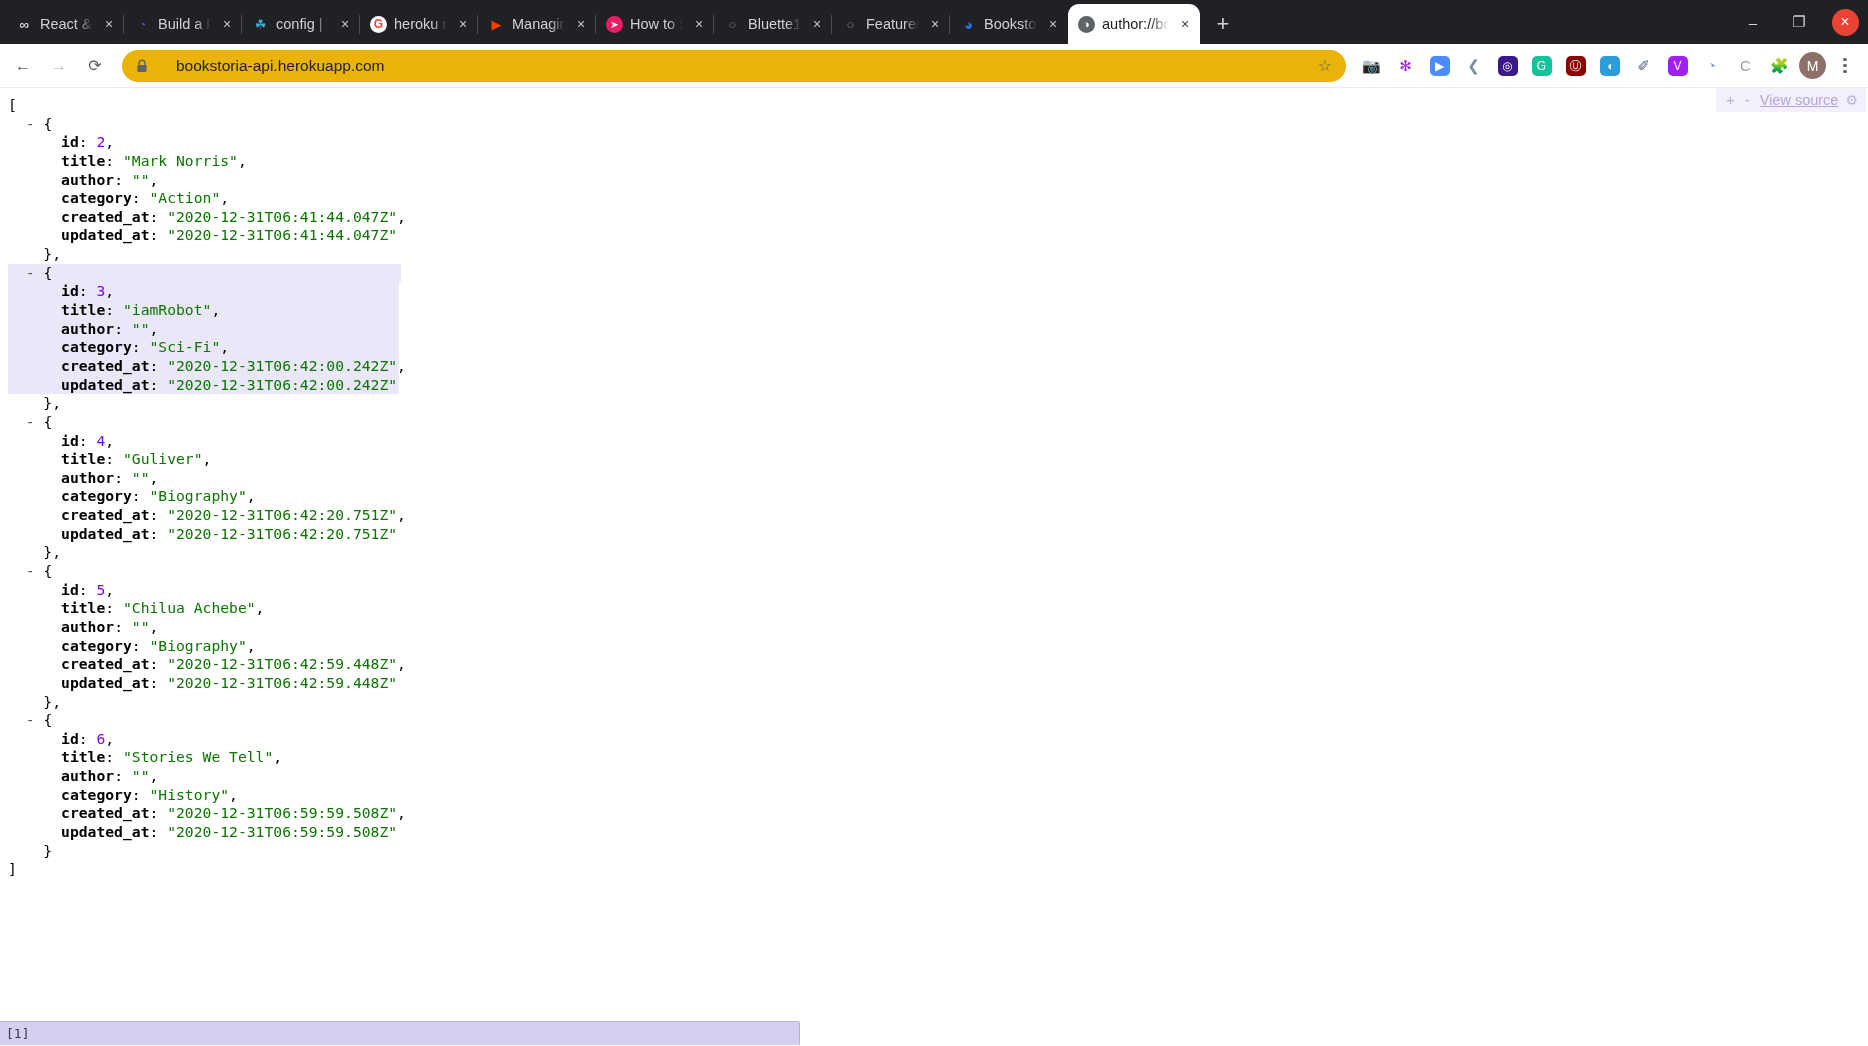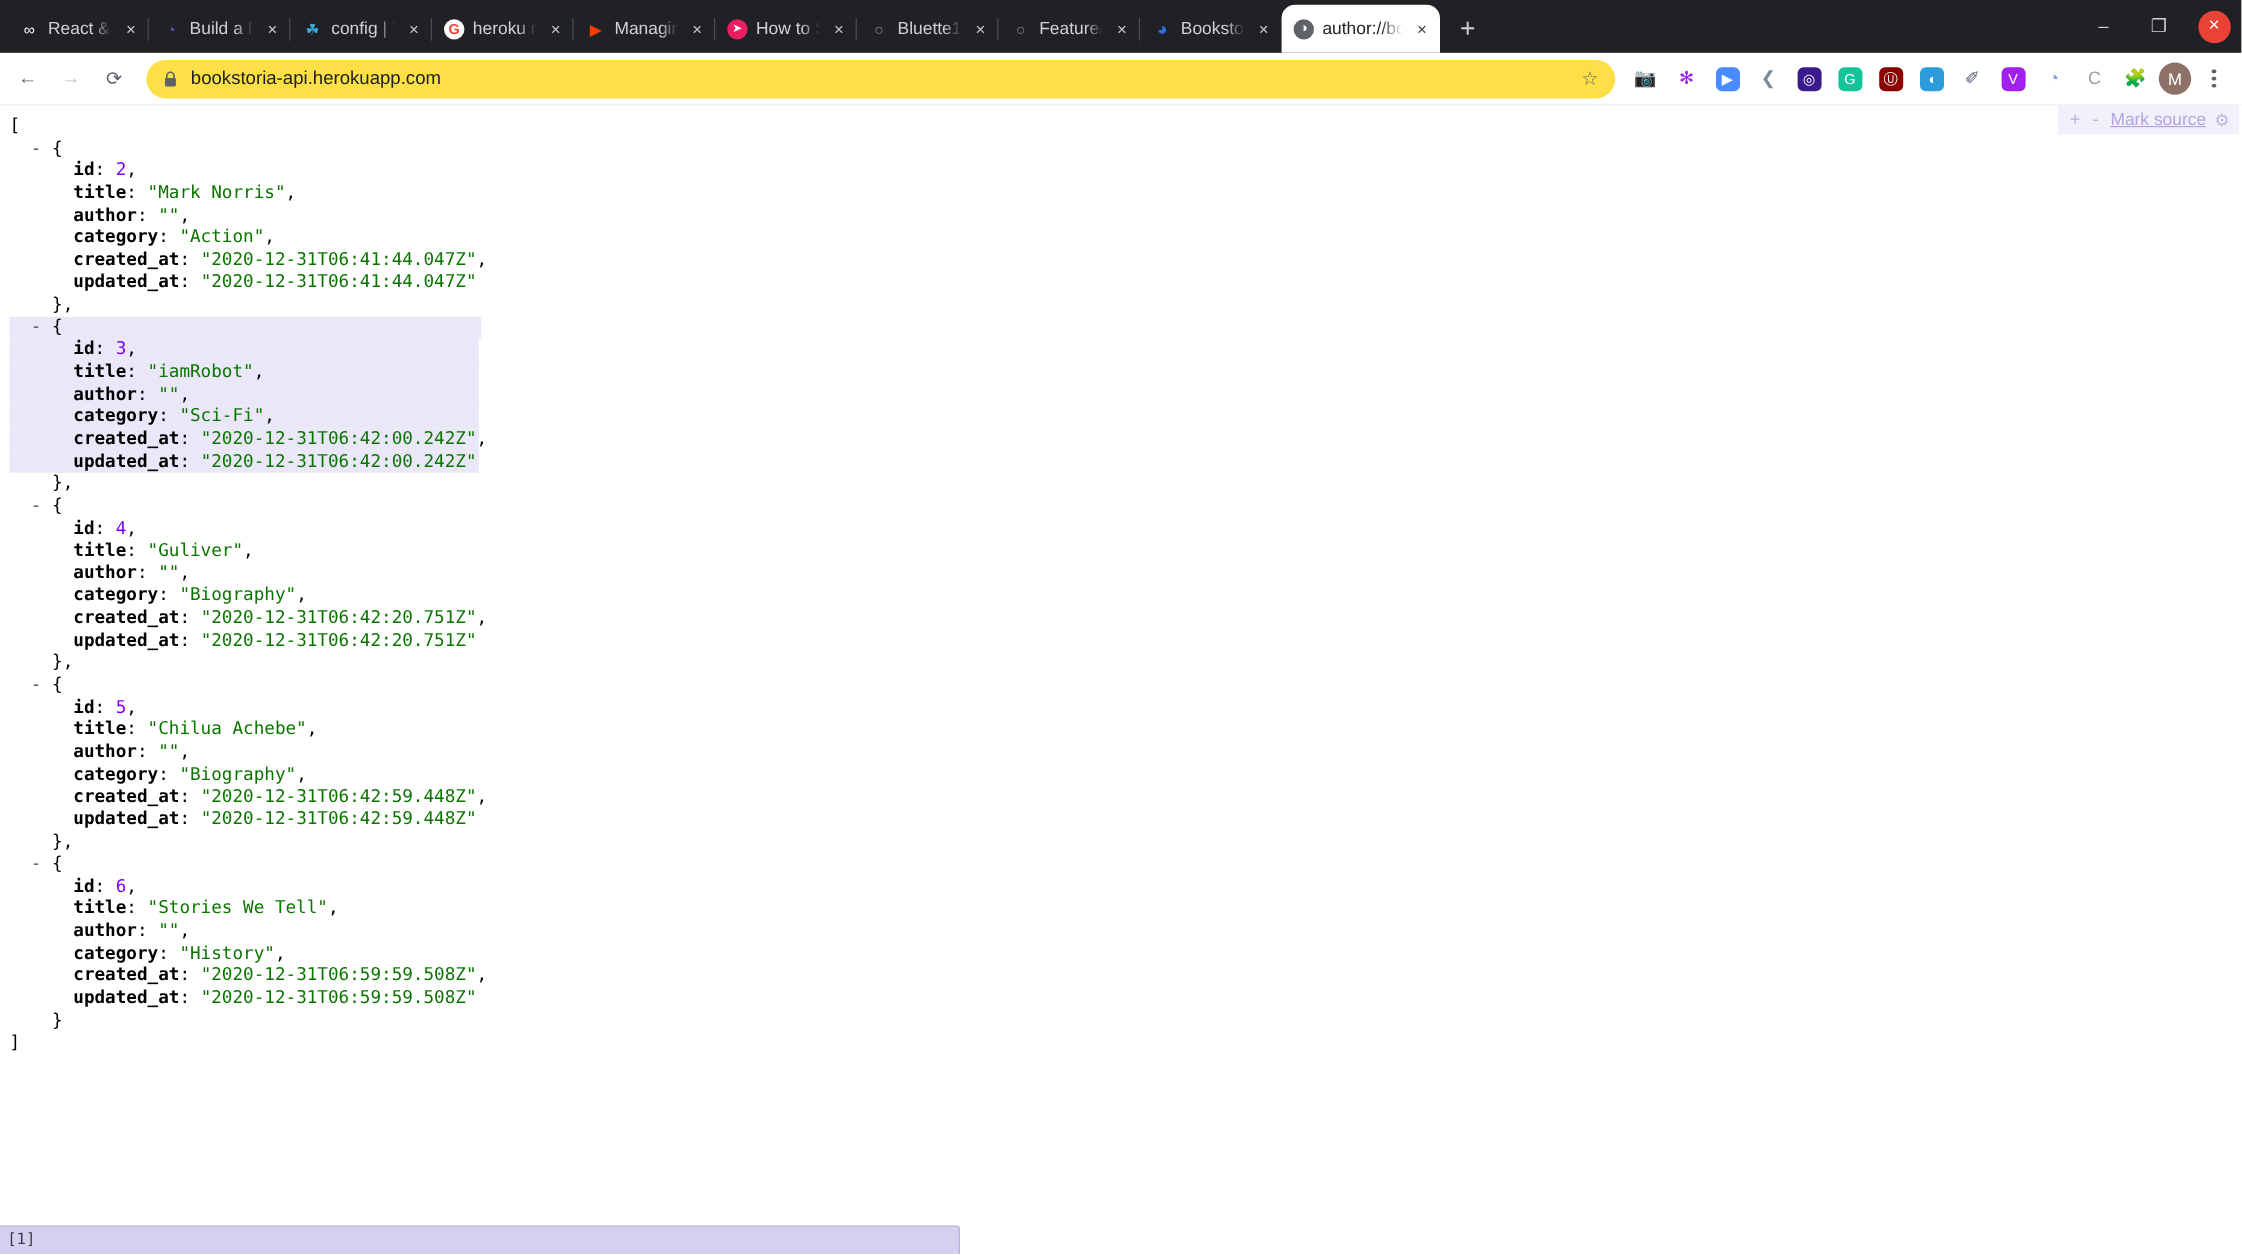--- a/index.html
+++ b/index.html
@@ -115,27 +115,27 @@
     width: 34px; height: 34px;
     display: flex; align-items: center; justify-content: center;
     color: #5f6368;
     border-radius: 50%;
     flex: 0 0 34px;
   }
   .navbtn.disabled { color: #bdc1c6; }
   .omnibox {
     flex: 1 1 auto;
     height: 32px;
-    background: #fde047;
+    background: #eab308;
     border-radius: 16px;
     display: flex;
     align-items: center;
     padding: 0 14px;
     margin: 0 8px;
-    gap: 11px;
+    gap: 28px;
     min-width: 0;
   }
   .omnibox .lock { color: #5f6368; font-size: 13px; display:flex; }
   .omnibox .urltext {
     font-size: 15.5px;
     color: #202124;
     white-space: nowrap;
     overflow: hidden;
   }
   .omnibox .star {
@@ -347,21 +347,21 @@
       <i></i>
       <i></i>
   </div>
 </div>
 
 <div class="page">
 
   <div class="viewsource">
     <span class="vs-pm">+</span>
     <span class="vs-pm">-</span>
-    <span class="vs-link">Mark source</span>
+    <span class="vs-link">View source</span>
     <span class="vs-gear">⚙</span>
   </div>
 
   <div class="jsonview" id="json-host"><div class="ln"><span class="p">[</span></div><div class="ln"><span class="p">  </span><span class="collapser">- </span><span class="p">{</span></div><div class="ln"><span class="p">      </span><span class="k">id</span><span class="p">: </span><span class="n">2</span><span class="p">,</span></div><div class="ln"><span class="p">      </span><span class="k">title</span><span class="p">: </span><span class="s">"Mark Norris"</span><span class="p">,</span></div><div class="ln"><span class="p">      </span><span class="k">author</span><span class="p">: </span><span class="s">""</span><span class="p">,</span></div><div class="ln"><span class="p">      </span><span class="k">category</span><span class="p">: </span><span class="s">"Action"</span><span class="p">,</span></div><div class="ln"><span class="p">      </span><span class="k">created_at</span><span class="p">: </span><span class="s">"2020-12-31T06:41:44.047Z"</span><span class="p">,</span></div><div class="ln"><span class="p">      </span><span class="k">updated_at</span><span class="p">: </span><span class="s">"2020-12-31T06:41:44.047Z"</span></div><div class="ln"><span class="p">    },</span></div><div class="ln hl" style="width: 391px; background: rgb(233, 231, 248);"><span class="p">  </span><span class="collapser">- </span><span style="background: rgb(233, 231, 248); display: inline-block; width: 358px;">{</span></div><div class="ln hl" style="width: 391px; background: rgb(233, 231, 248);"><span class="p">      </span><span class="k">id</span><span class="p">: </span><span class="n">3</span><span class="p">,</span></div><div class="ln hl" style="width: 391px; background: rgb(233, 231, 248);"><span class="p">      </span><span class="k">title</span><span class="p">: </span><span class="s">"iamRobot"</span><span class="p">,</span></div><div class="ln hl" style="width: 391px; background: rgb(233, 231, 248);"><span class="p">      </span><span class="k">author</span><span class="p">: </span><span class="s">""</span><span class="p">,</span></div><div class="ln hl" style="width: 391px; background: rgb(233, 231, 248);"><span class="p">      </span><span class="k">category</span><span class="p">: </span><span class="s">"Sci-Fi"</span><span class="p">,</span></div><div class="ln hl" style="width: 391px; background: rgb(233, 231, 248);"><span class="p">      </span><span class="k">created_at</span><span class="p">: </span><span class="s">"2020-12-31T06:42:00.242Z"</span><span class="p">,</span></div><div class="ln hl" style="width: 391px; background: rgb(233, 231, 248);"><span class="p">      </span><span class="k">updated_at</span><span class="p">: </span><span class="s">"2020-12-31T06:42:00.242Z"</span></div><div class="ln"><span class="p">    },</span></div><div class="ln"><span class="p">  </span><span class="collapser">- </span><span class="p">{</span></div><div class="ln"><span class="p">      </span><span class="k">id</span><span class="p">: </span><span class="n">4</span><span class="p">,</span></div><div class="ln"><span class="p">      </span><span class="k">title</span><span class="p">: </span><span class="s">"Guliver"</span><span class="p">,</span></div><div class="ln"><span class="p">      </span><span class="k">author</span><span class="p">: </span><span class="s">""</span><span class="p">,</span></div><div class="ln"><span class="p">      </span><span class="k">category</span><span class="p">: </span><span class="s">"Biography"</span><span class="p">,</span></div><div class="ln"><span class="p">      </span><span class="k">created_at</span><span class="p">: </span><span class="s">"2020-12-31T06:42:20.751Z"</span><span class="p">,</span></div><div class="ln"><span class="p">      </span><span class="k">updated_at</span><span class="p">: </span><span class="s">"2020-12-31T06:42:20.751Z"</span></div><div class="ln"><span class="p">    },</span></div><div class="ln"><span class="p">  </span><span class="collapser">- </span><span class="p">{</span></div><div class="ln"><span class="p">      </span><span class="k">id</span><span class="p">: </span><span class="n">5</span><span class="p">,</span></div><div class="ln"><span class="p">      </span><span class="k">title</span><span class="p">: </span><span class="s">"Chilua Achebe"</span><span class="p">,</span></div><div class="ln"><span class="p">      </span><span class="k">author</span><span class="p">: </span><span class="s">""</span><span class="p">,</span></div><div class="ln"><span class="p">      </span><span class="k">category</span><span class="p">: </span><span class="s">"Biography"</span><span class="p">,</span></div><div class="ln"><span class="p">      </span><span class="k">created_at</span><span class="p">: </span><span class="s">"2020-12-31T06:42:59.448Z"</span><span class="p">,</span></div><div class="ln"><span class="p">      </span><span class="k">updated_at</span><span class="p">: </span><span class="s">"2020-12-31T06:42:59.448Z"</span></div><div class="ln"><span class="p">    },</span></div><div class="ln"><span class="p">  </span><span class="collapser">- </span><span class="p">{</span></div><div class="ln"><span class="p">      </span><span class="k">id</span><span class="p">: </span><span class="n">6</span><span class="p">,</span></div><div class="ln"><span class="p">      </span><span class="k">title</span><span class="p">: </span><span class="s">"Stories We Tell"</span><span class="p">,</span></div><div class="ln"><span class="p">      </span><span class="k">author</span><span class="p">: </span><span class="s">""</span><span class="p">,</span></div><div class="ln"><span class="p">      </span><span class="k">category</span><span class="p">: </span><span class="s">"History"</span><span class="p">,</span></div><div class="ln"><span class="p">      </span><span class="k">created_at</span><span class="p">: </span><span class="s">"2020-12-31T06:59:59.508Z"</span><span class="p">,</span></div><div class="ln"><span class="p">      </span><span class="k">updated_at</span><span class="p">: </span><span class="s">"2020-12-31T06:59:59.508Z"</span></div><div class="ln"><span class="p">    }</span></div><div class="ln"><span class="p">]</span></div></div>
 
   <div class="statusbar">
     <span>[1]</span>
   </div>
 </div>
 

